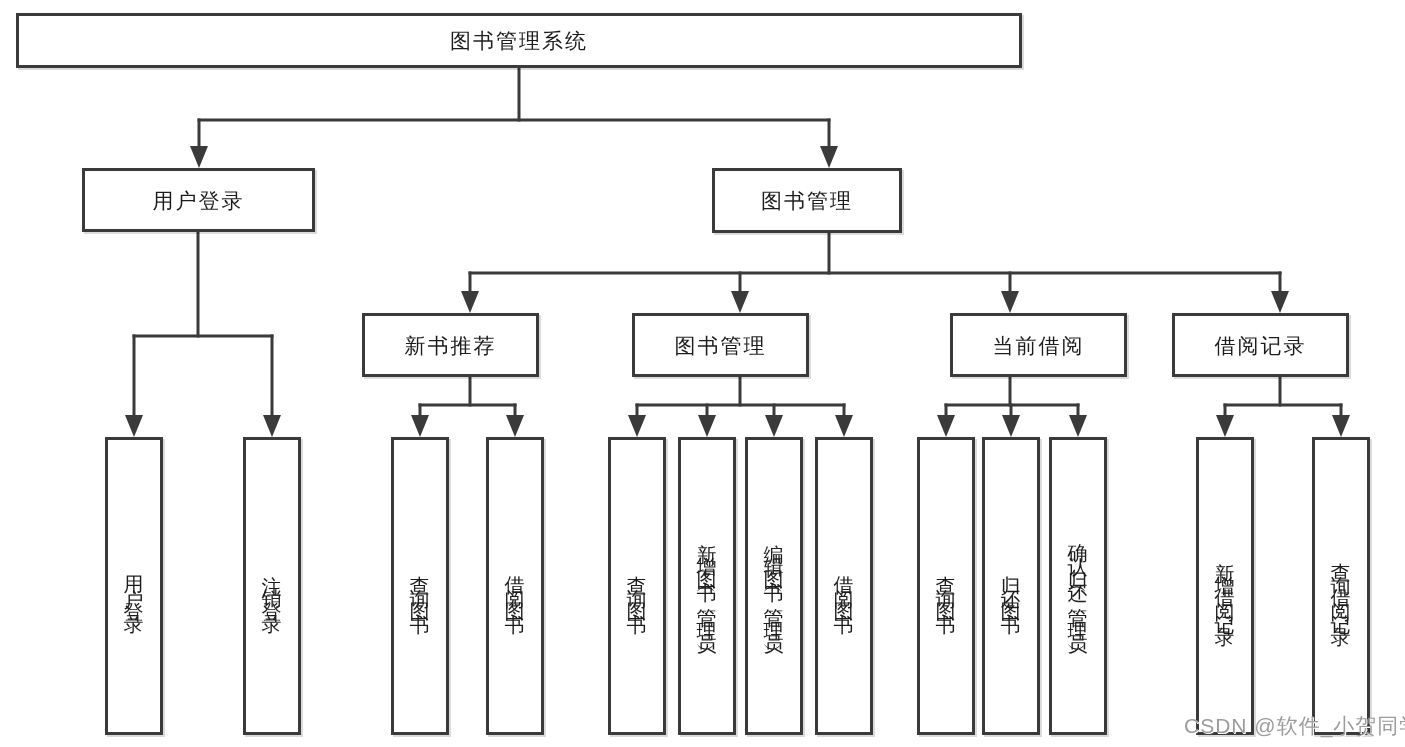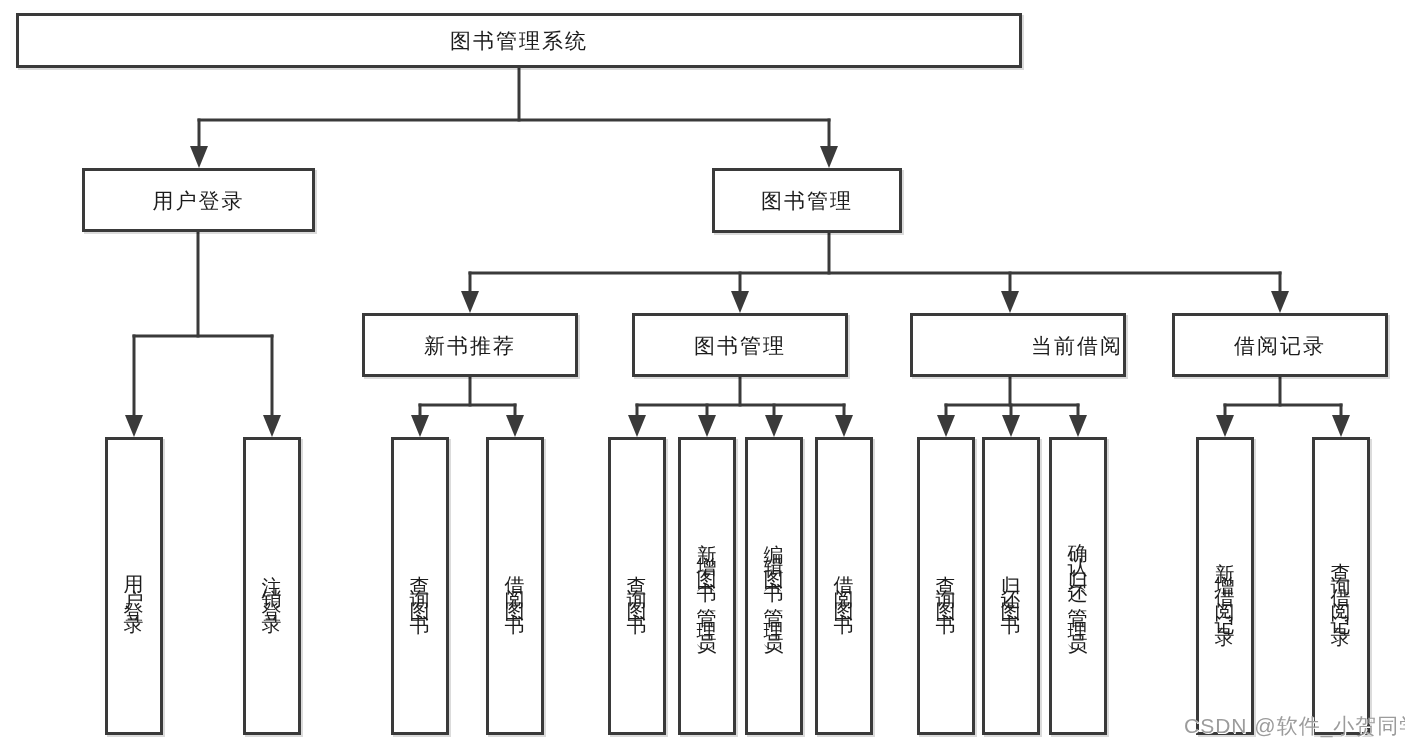--- a/index.html
+++ b/index.html
@@ -45,24 +45,24 @@
     letter-spacing: 13px;
     line-height: 1;
     white-space: nowrap;
   }
 
   
   #root       { left: 16px;  top: 13px;  width: 1006px; height: 55px; }
   #user-login { left: 82px;  top: 168px; width: 233px;  height: 64px; }
   #book-mgmt  { left: 712px; top: 168px; width: 190px;  height: 65px; }
 
-  .sec { top: 313px; width: 216px; height: 64px; }
+  .sec { top: 313px; width: 177px; height: 64px; }
   #sec-0 { left: 362px; }
   #sec-1 { left: 632px; }
-  #sec-2 { left: 910px; justify-content: flex-end; }
+  #sec-2 { left: 950px; }
   #sec-3 { left: 1172px; justify-content: center; }
 
   .leaf { top: 437px; width: 58px; height: 298px; }
   #leaf-u0   { left: 105px; }
   #leaf-u1   { left: 243px; }
   #leaf-s0c0 { left: 391px; }
   #leaf-s0c1 { left: 486px; }
   #leaf-s1c0 { left: 608px; }
   #leaf-s1c1 { left: 678px; }
   #leaf-s1c2 { left: 745px; }

